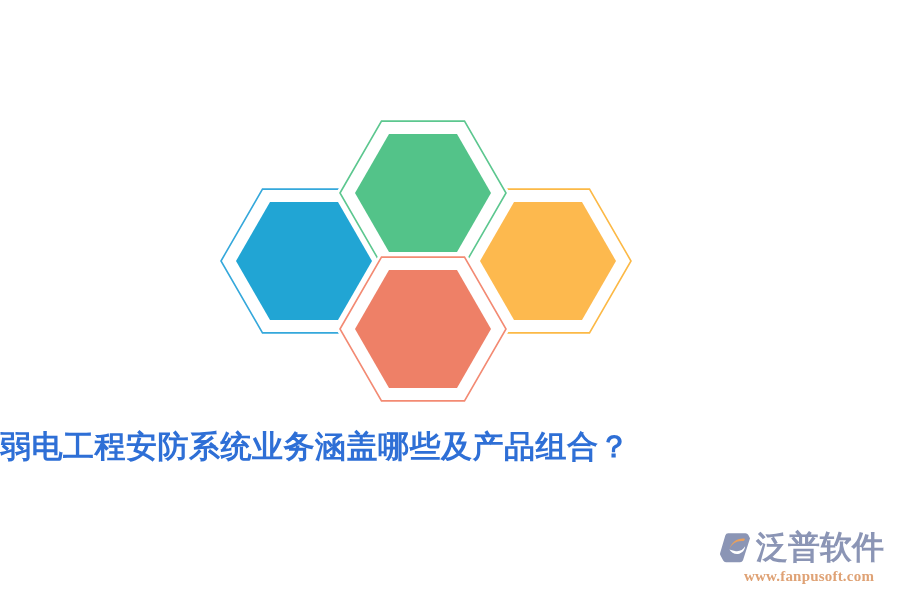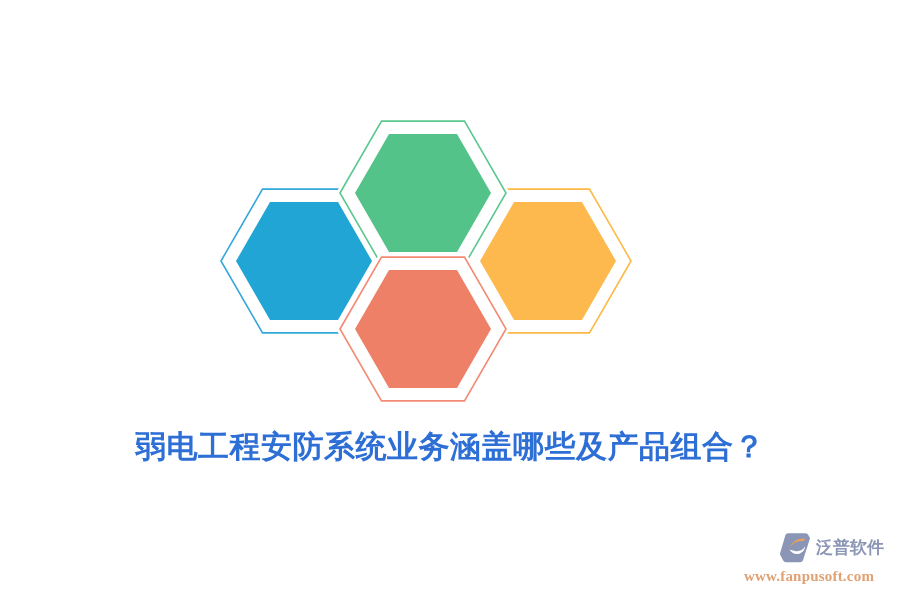--- a/index.html
+++ b/index.html
@@ -34,21 +34,20 @@
     width: 900px;
     height: 430px;
   }
 
   
   #title-wrap {
     position: absolute;
     left: 0;
     top: 428px;
     width: 900px;
-    text-align: center;
   }
   #page-title {
     display: inline-block;
     font-family: "Liberation Serif", "DejaVu Serif", serif;
     font-weight: bold;
     font-size: 31px;
     line-height: 1.25;
     letter-spacing: 0.5px;
     color: #2e6fd6;
     white-space: nowrap;
@@ -75,21 +74,21 @@
     margin-right: 3px;
   }
   #logo-mark svg {
     display: block;
     width: 34px;
     height: 34px;
   }
   #logo-name {
     font-family: "DejaVu Sans", sans-serif;
     font-weight: bold;
-    font-size: 17px;
+    font-size: 32px;
     line-height: 30px;
     color: #8b95b5;
     letter-spacing: 0px;
     white-space: nowrap;
   }
   #logo-url {
     font-family: "Liberation Serif", "DejaVu Serif", serif;
     font-weight: bold;
     font-size: 15px;
     line-height: 18px;

